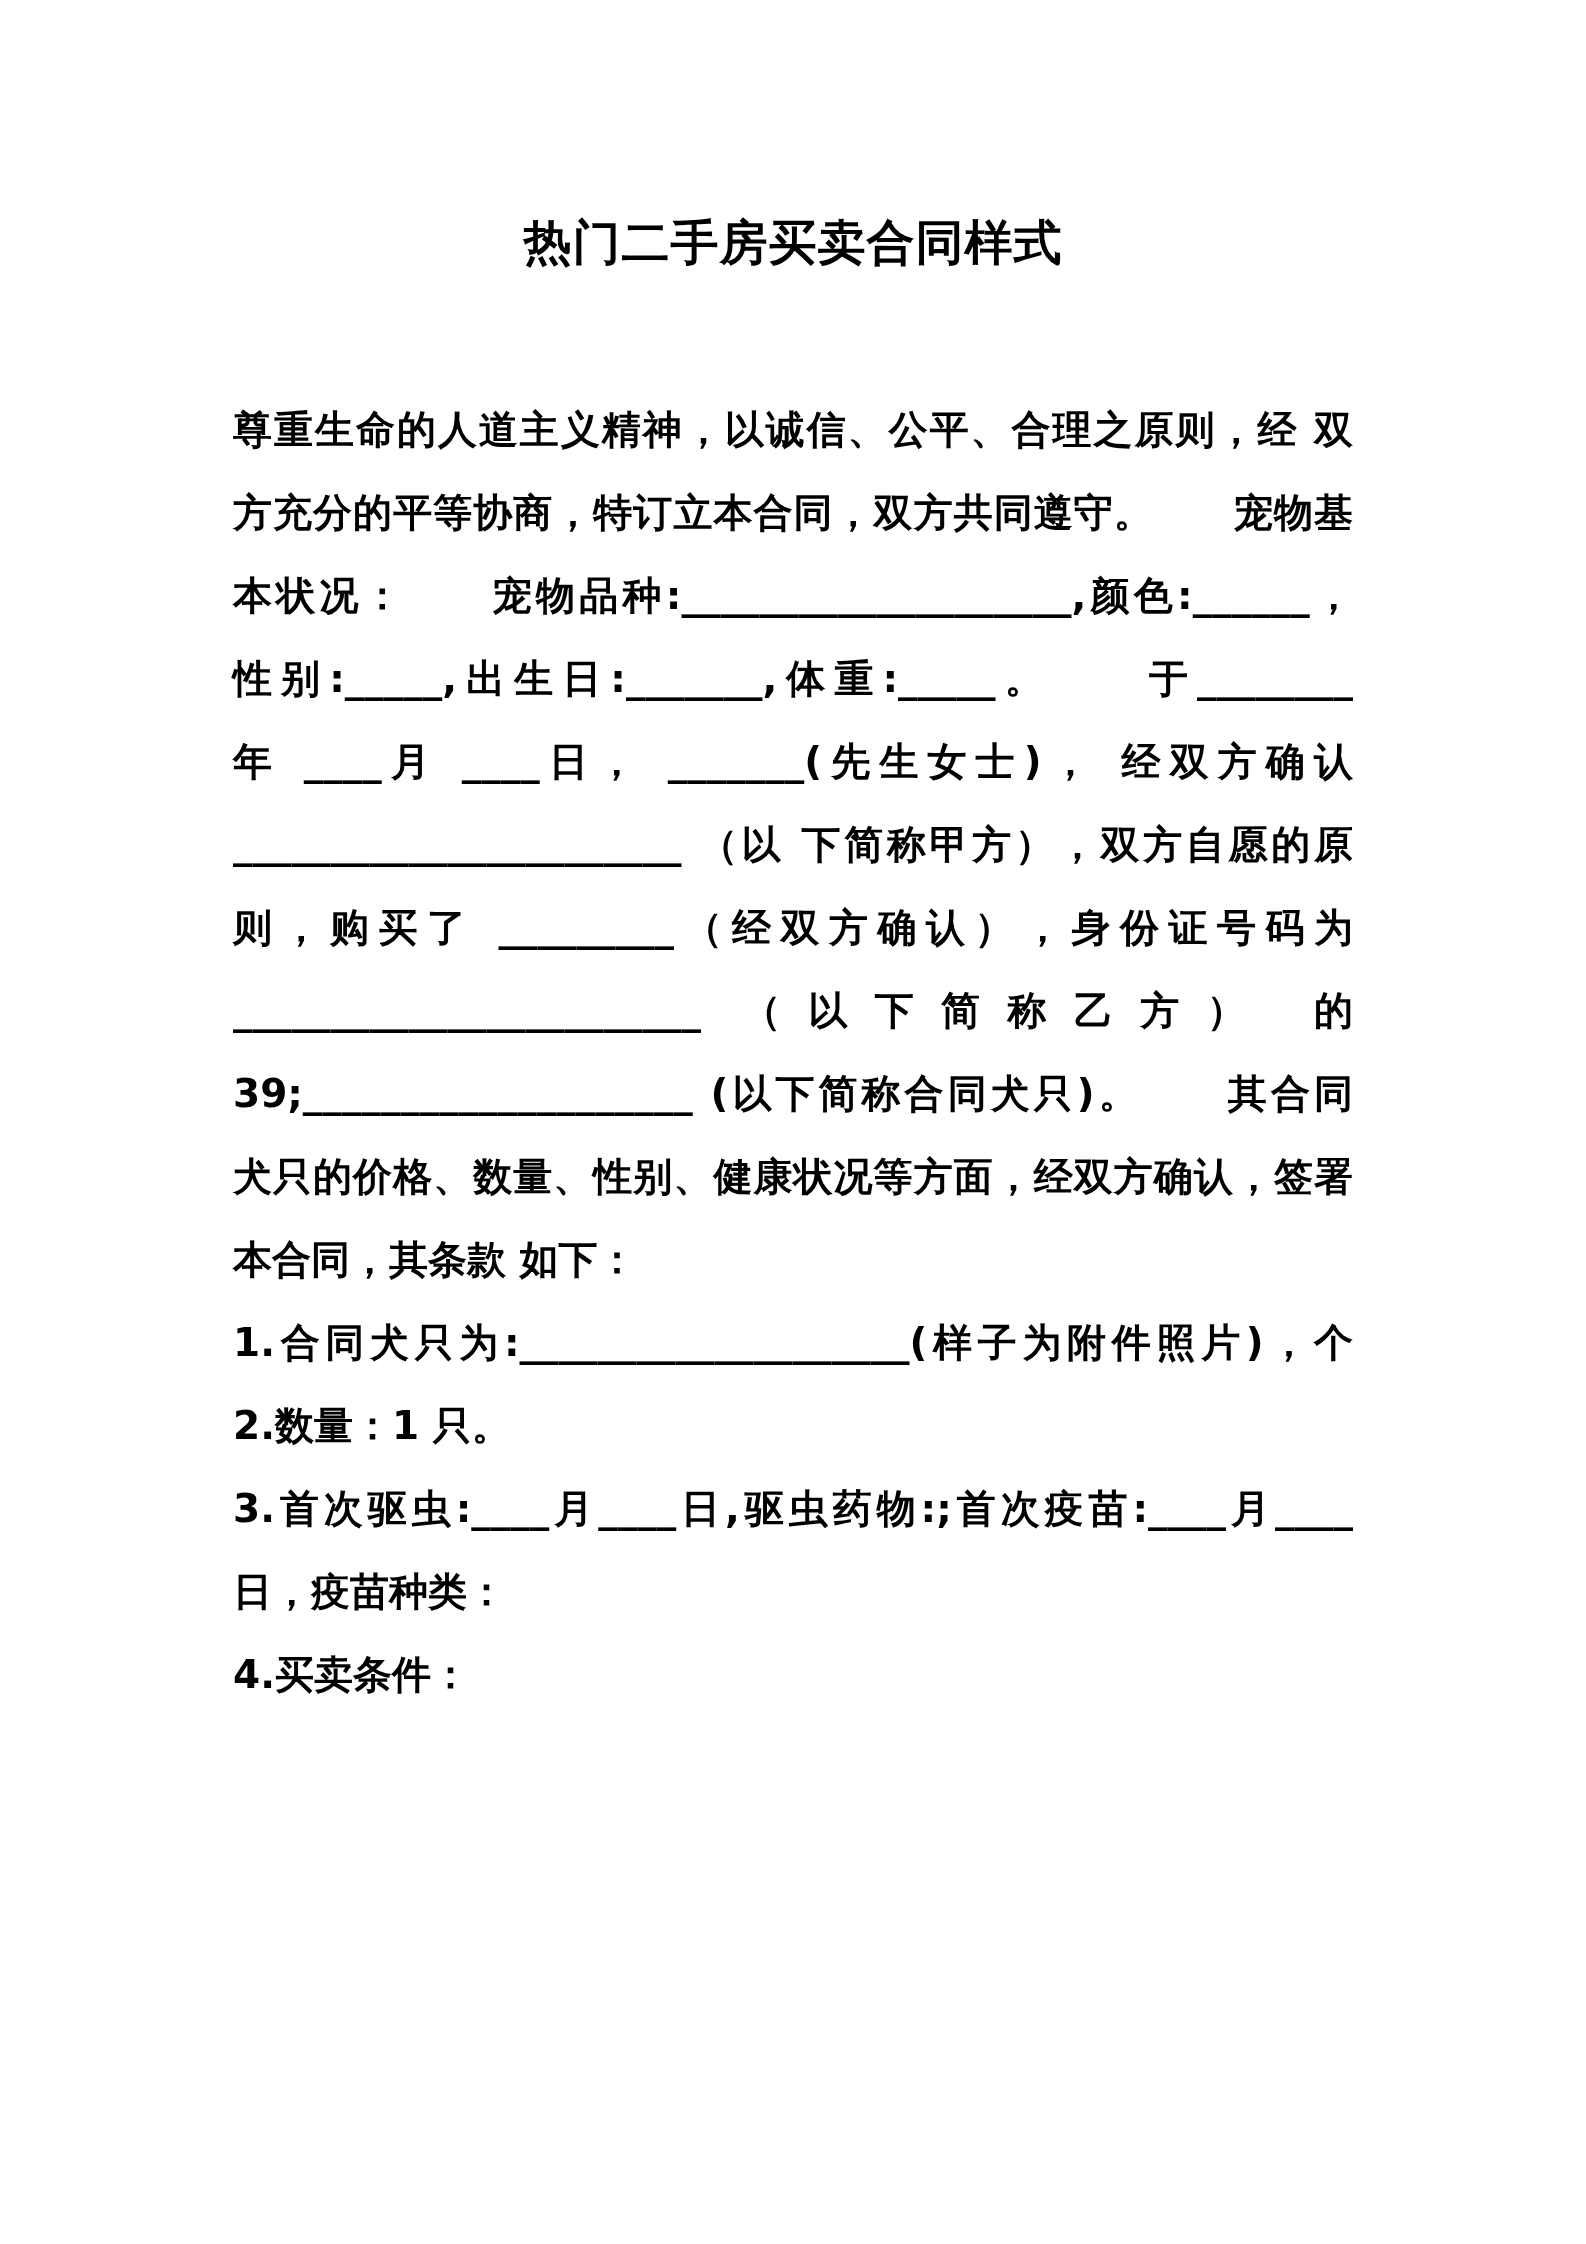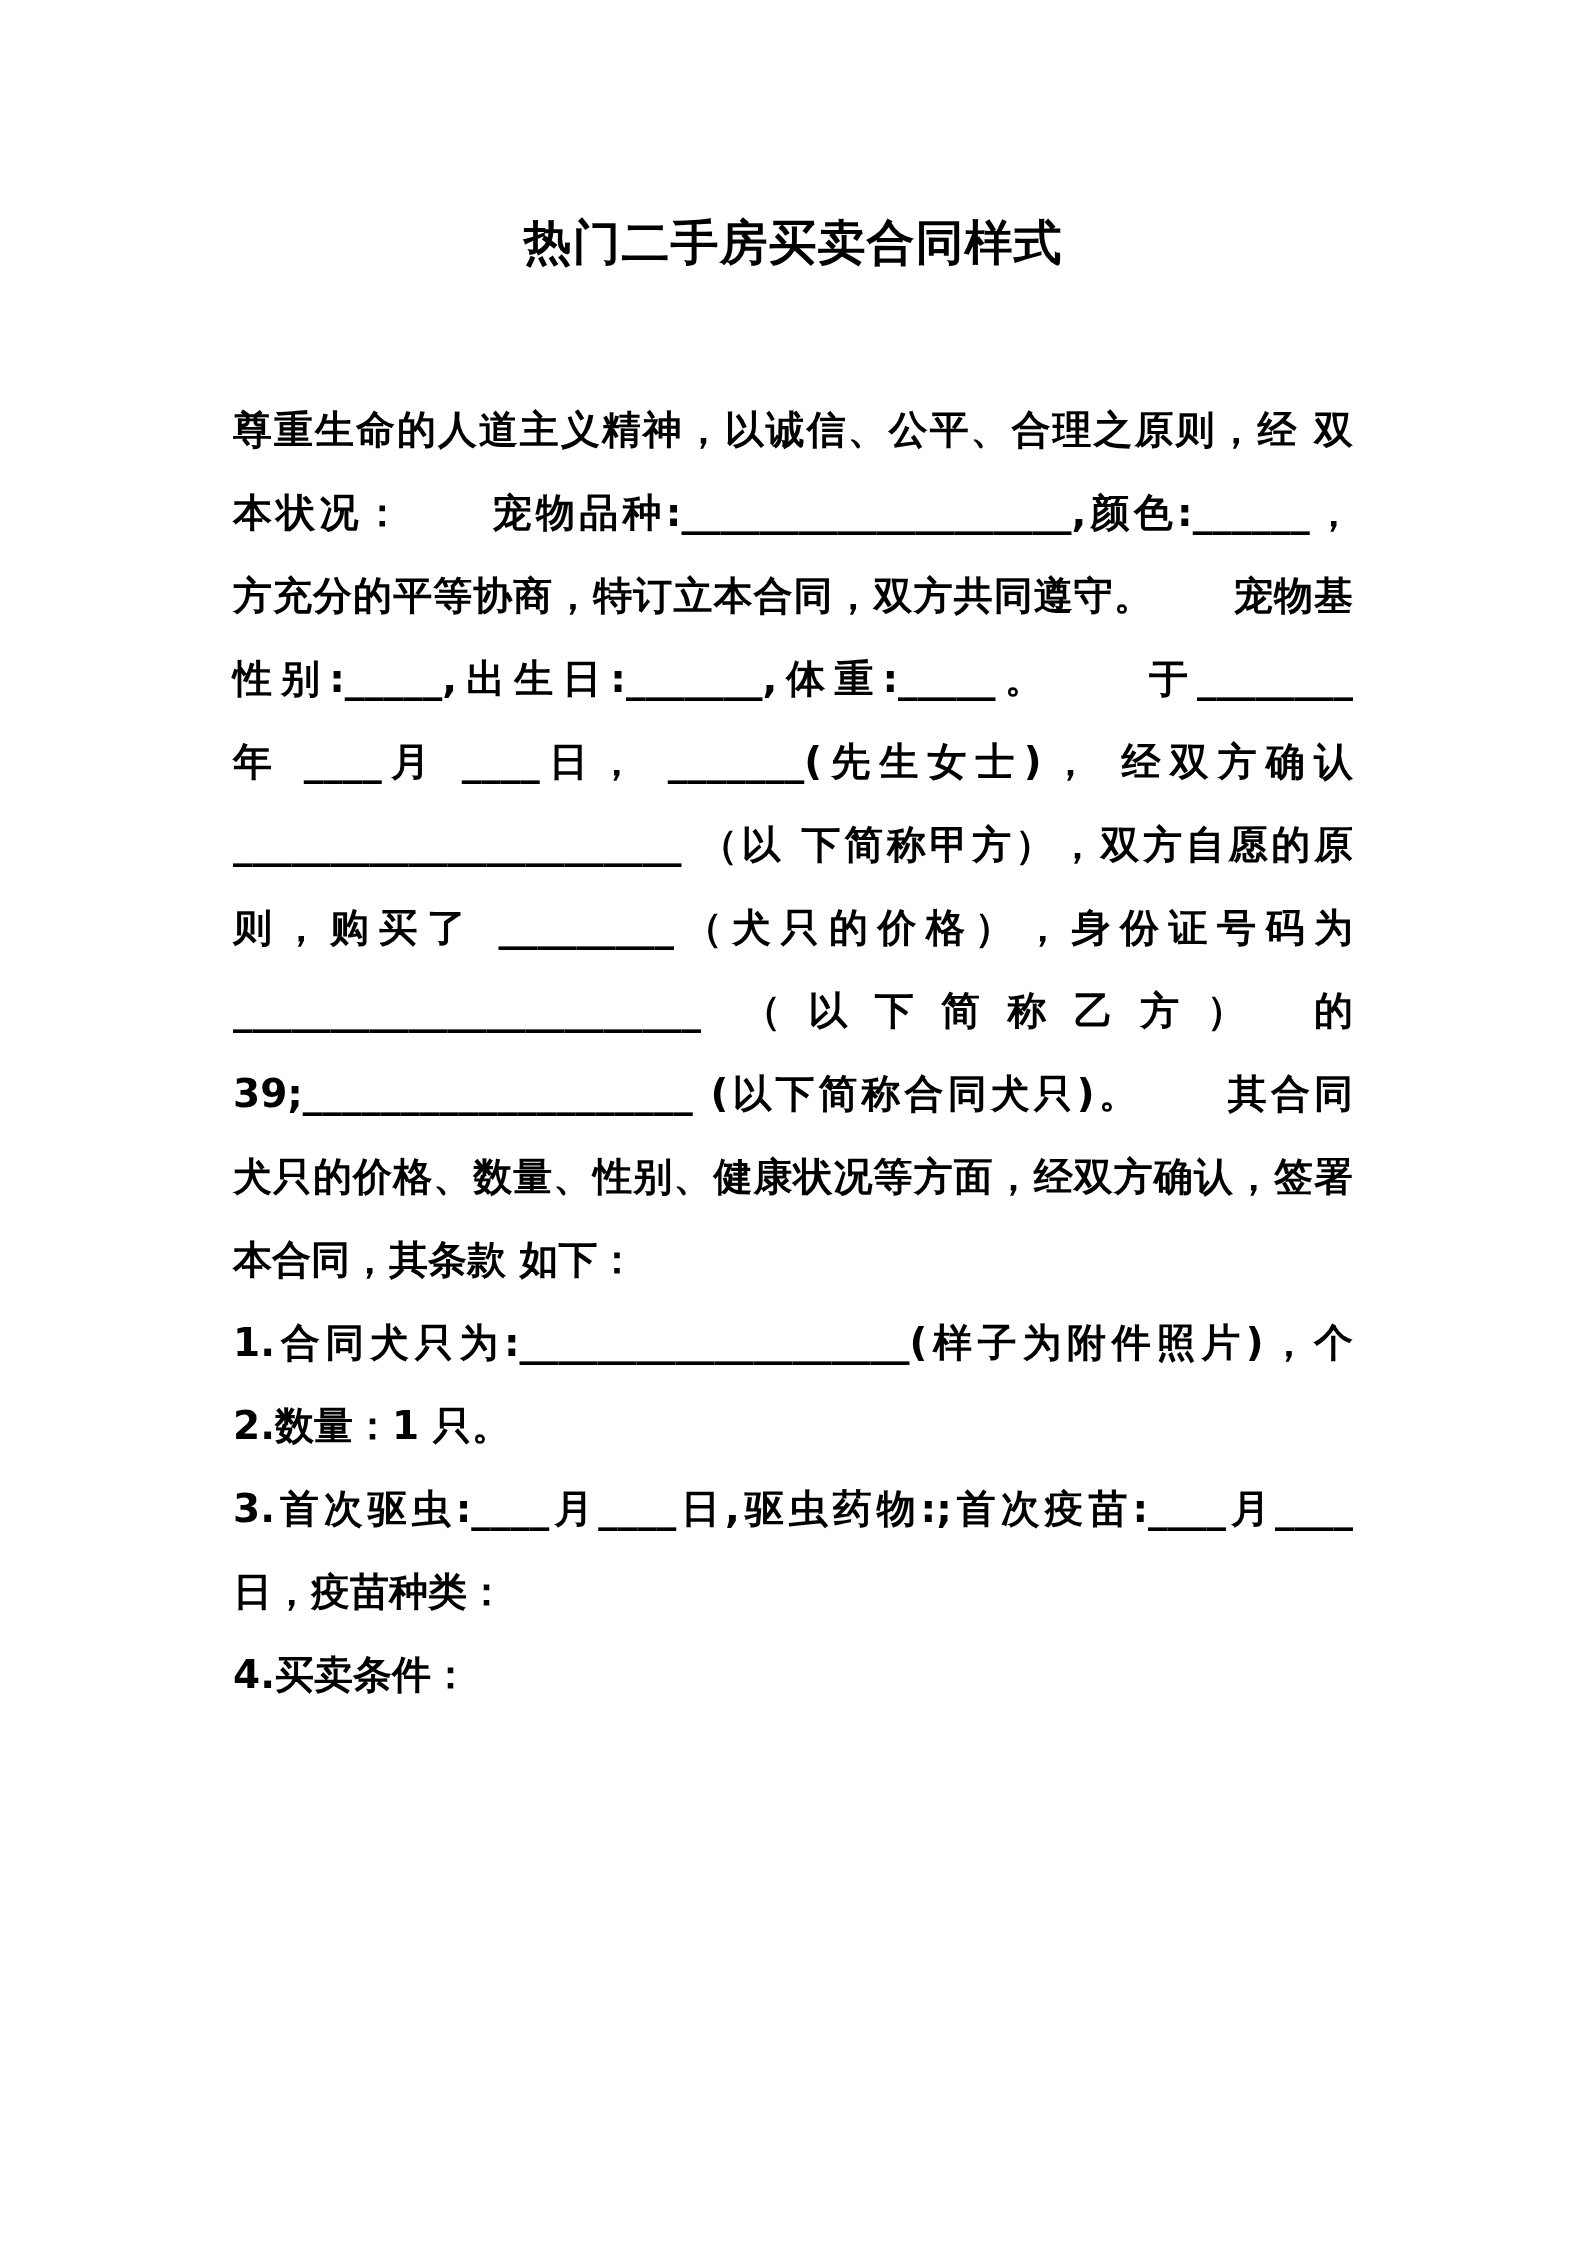--- a/index.html
+++ b/index.html
@@ -49,26 +49,26 @@
     text-align-last: left;
   }
 </style>
 </head>
 <body>
 
 <div class="page">
   <div class="doc-title">热门二手房买卖合同样式</div>
   <div class="doc-body" id="doc-body">
       <div class="doc-line justify">尊重生命的人道主义精神，以诚信、公平、合理之原则，经 双</div>
+      <div class="doc-line justify">方充分的平等协商，特订立本合同，双方共同遵守。　　宠物基</div>
       <div class="doc-line justify">本状况：　　宠物品种:____________________,颜色:______，</div>
-      <div class="doc-line justify">方充分的平等协商，特订立本合同，双方共同遵守。　　宠物基</div>
       <div class="doc-line justify">性别:_____,出生日:_______,体重:_____。　　于________</div>
       <div class="doc-line justify">年 ____月 ____日， _______(先生女士)， 经双方确认</div>
       <div class="doc-line justify">_______________________ （以 下简称甲方），双方自愿的原</div>
-      <div class="doc-line justify">则，购买了 _________（犬只的价格），身份证号码为</div>
+      <div class="doc-line justify">则，购买了 _________（经双方确认），身份证号码为</div>
       <div class="doc-line justify">________________________ （以下简称乙方） 的</div>
       <div class="doc-line justify">39;____________________ (以下简称合同犬只)。　　其合同</div>
       <div class="doc-line justify">犬只的价格、数量、性别、健康状况等方面，经双方确认，签署</div>
       <div class="doc-line left">本合同，其条款 如下：</div>
       <div class="doc-line justify">1.合同犬只为:____________________(样子为附件照片)，个</div>
       <div class="doc-line left">2.数量：1 只。</div>
       <div class="doc-line justify">3.首次驱虫:____月____日,驱虫药物:;首次疫苗:____月____</div>
       <div class="doc-line left">日，疫苗种类：</div>
       <div class="doc-line left">4.买卖条件：</div>
     </div>

